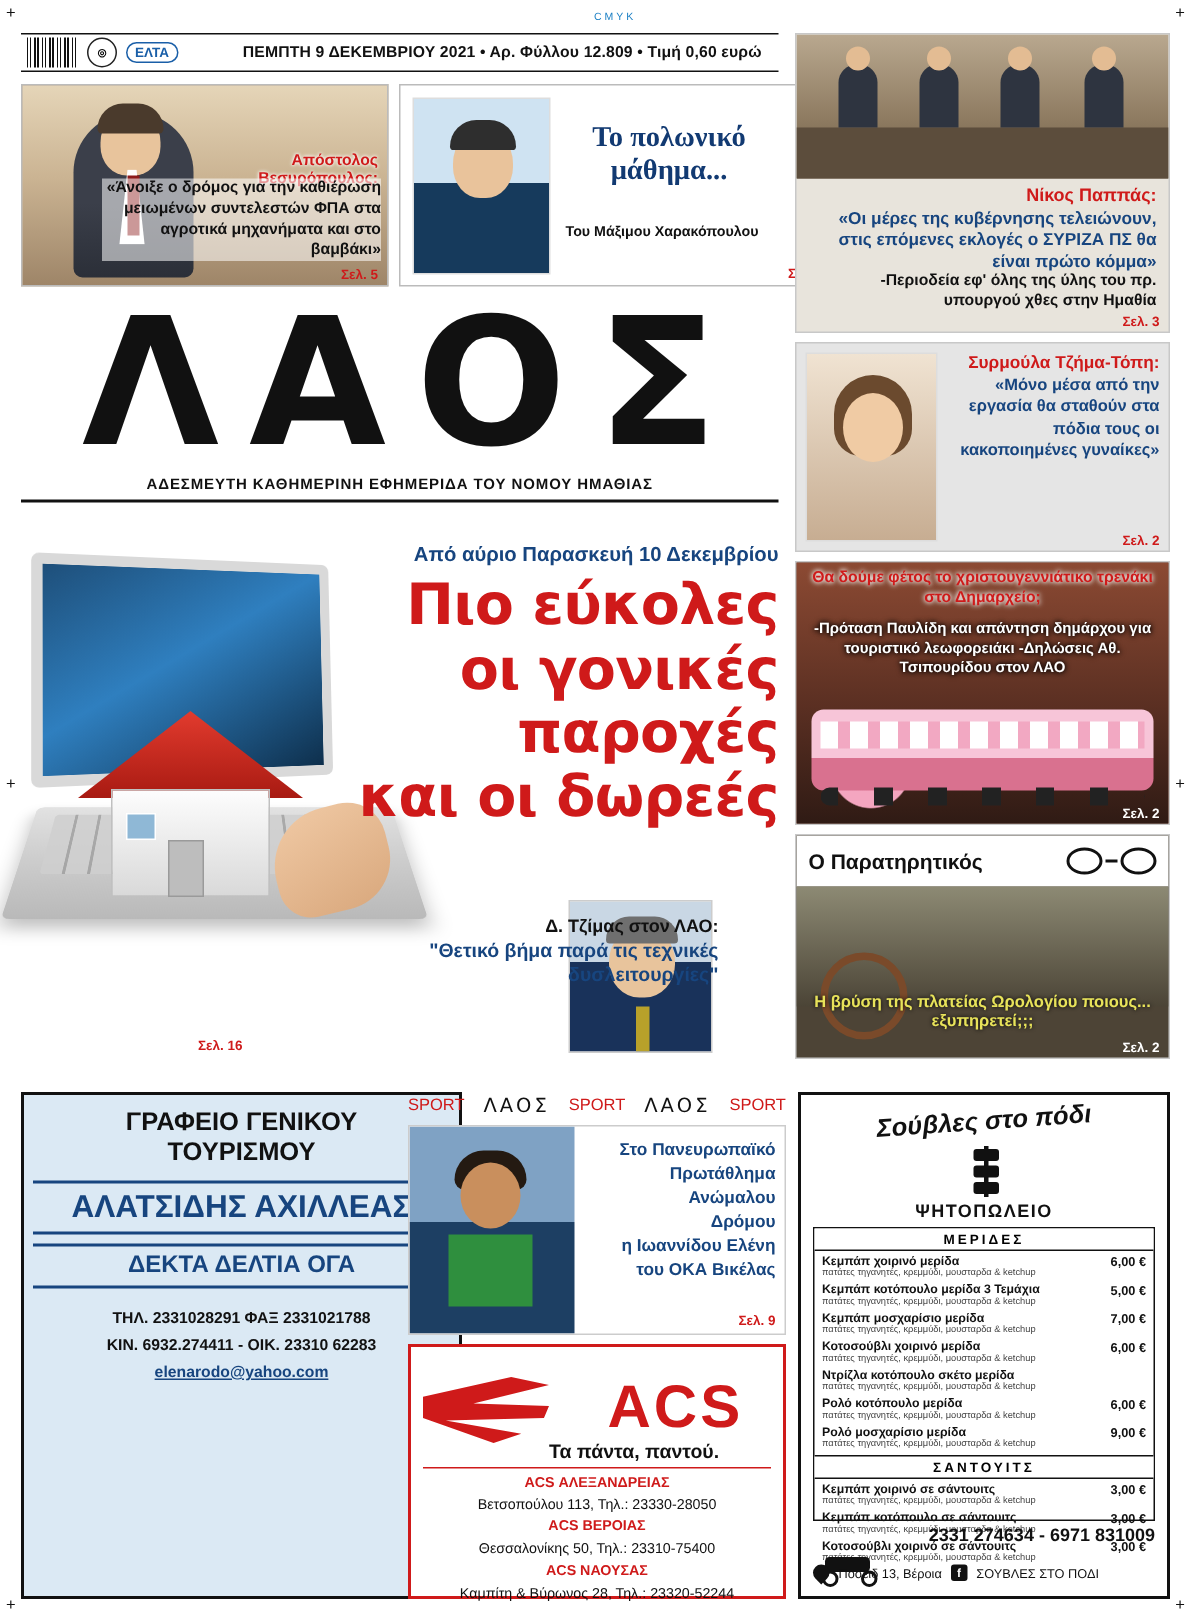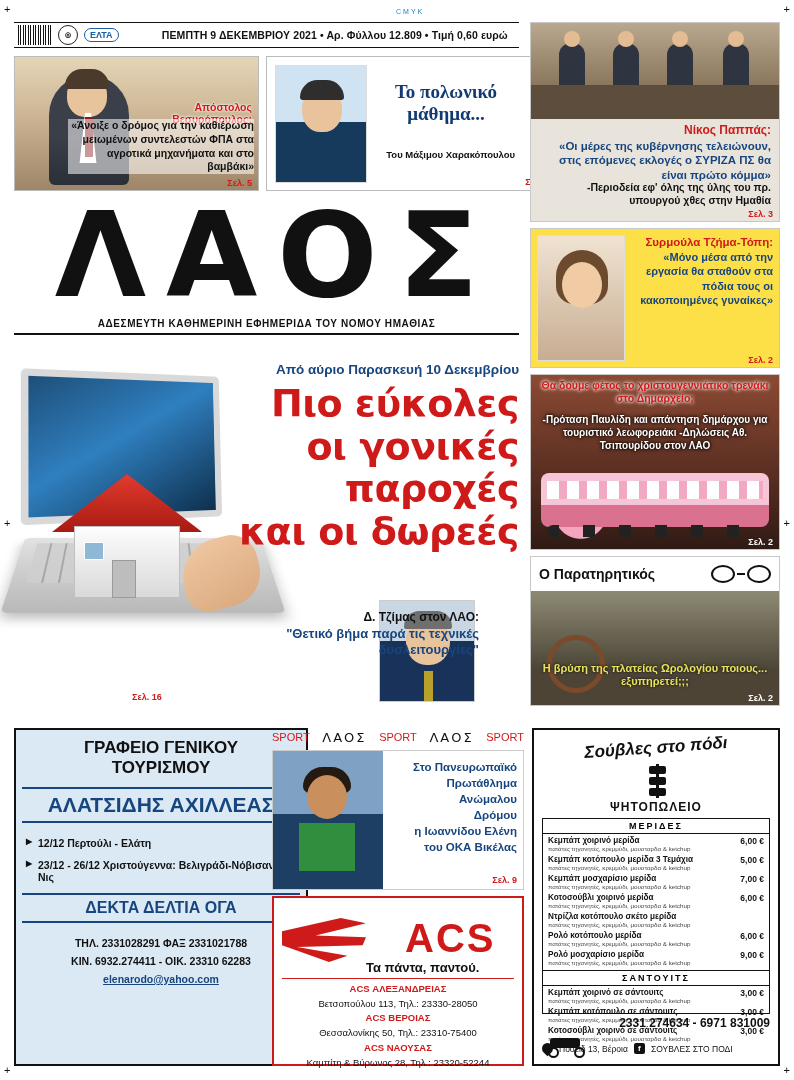--- a/index.html
+++ b/index.html
@@ -106,21 +106,21 @@
   .teaser2 .p2hair {
     position:absolute; left:24px; top:14px; width:44px;height:20px;
     background:#2e2e2e; border-radius:22px 22px 3px 3px;
   }
   .t2-title {
     position:absolute; left:110px; top:24px; width:138px; text-align:center;
     font-size:19px; font-weight:bold; color:#123a72; line-height:1.15;
     font-family:"Liberation Serif", serif;
   }
   .t2-sub {
-    position:absolute; left:110px; top:92px; width:138px; text-align:right;
+    position:absolute; left:110px; top:92px; width:138px; text-align:left;
     font-size:9.5px; font-weight:bold; color:#111;
   }
   .t2-sel {
     position:absolute; right:6px; bottom:3px; font-size:9px; font-weight:bold; color:#cf1a1a;
   }
 
   
   .naos {
     position:absolute; left:14px; top:196px; width:505px; height:118px;
     display:flex; align-items:center; justify-content:center;
@@ -247,21 +247,21 @@
   .rb1 .t2 {
     position:absolute; left:8px; top:116px; width:232px; text-align:right;
     font-size:11.5px; font-weight:bold; color:#17457f; line-height:1.25;
   }
   .rb1 .t3 {
     position:absolute; left:8px; bottom:14px; width:232px; text-align:right;
     font-size:10.5px; font-weight:bold; color:#111; line-height:1.25;
   }
   .rb1 .sel { position:absolute; right:6px; bottom:2px; font-size:9px;font-weight:bold;color:#cf1a1a; }
 
-  .rb2 { height:140px; background:#fde047; }
+  .rb2 { height:140px; background:#e5e5e5; }
   .rb2 .photo {
     position:absolute; left:6px; top:6px; width:88px; height:126px;
     background:linear-gradient(180deg,#f0e3d2 0%, #c7ad92 100%);
     border:1px solid #ddd;
   }
   .rb2 .face { position:absolute; left:24px; top:26px; width:40px;height:46px; background:#f0cba4; border-radius:50%;}
   .rb2 .hair { position:absolute; left:18px; top:14px; width:52px;height:54px; background:#6b4a2e; border-radius:26px 26px 18px 18px;}
   .rb2 .txt {
     position:absolute; right:6px; top:6px; width:142px; text-align:right;
     font-size:11px; font-weight:bold; color:#17457f; line-height:1.3;
@@ -606,24 +606,20 @@
       <div class="sel">Σελ. 2</div>
     </div>
   </div>
 
   <div class="ad1">
     <h3>
       <span>ΓΡΑΦΕΙΟ ΓΕΝΙΚΟΥ</span><br>
       <span>ΤΟΥΡΙΣΜΟΥ</span>
     </h3>
     <div class="name">ΑΛΑΤΣΙΔΗΣ ΑΧΙΛΛΕΑΣ</div>
-    <ul>
-      <li>12/12  Περτούλι - Ελάτη</li>
-      <li>23/12 - 26/12  Χριστούγεννα: Βελιγράδι-Νόβισαντ-Νις</li>
-    </ul>
     <div class="deka">ΔΕΚΤΑ ΔΕΛΤΙΑ ΟΓΑ</div>
     <div class="contact">
       <div>ΤΗΛ. 2331028291 ΦΑΞ 2331021788</div>
       <div>ΚΙΝ. 6932.274411 - ΟΙΚ. 23310 62283</div>
       <div class="mail">elenarodo@yahoo.com</div>
     </div>
   </div>
 
   <div class="sportbar">
     <span>SPORT</span>

